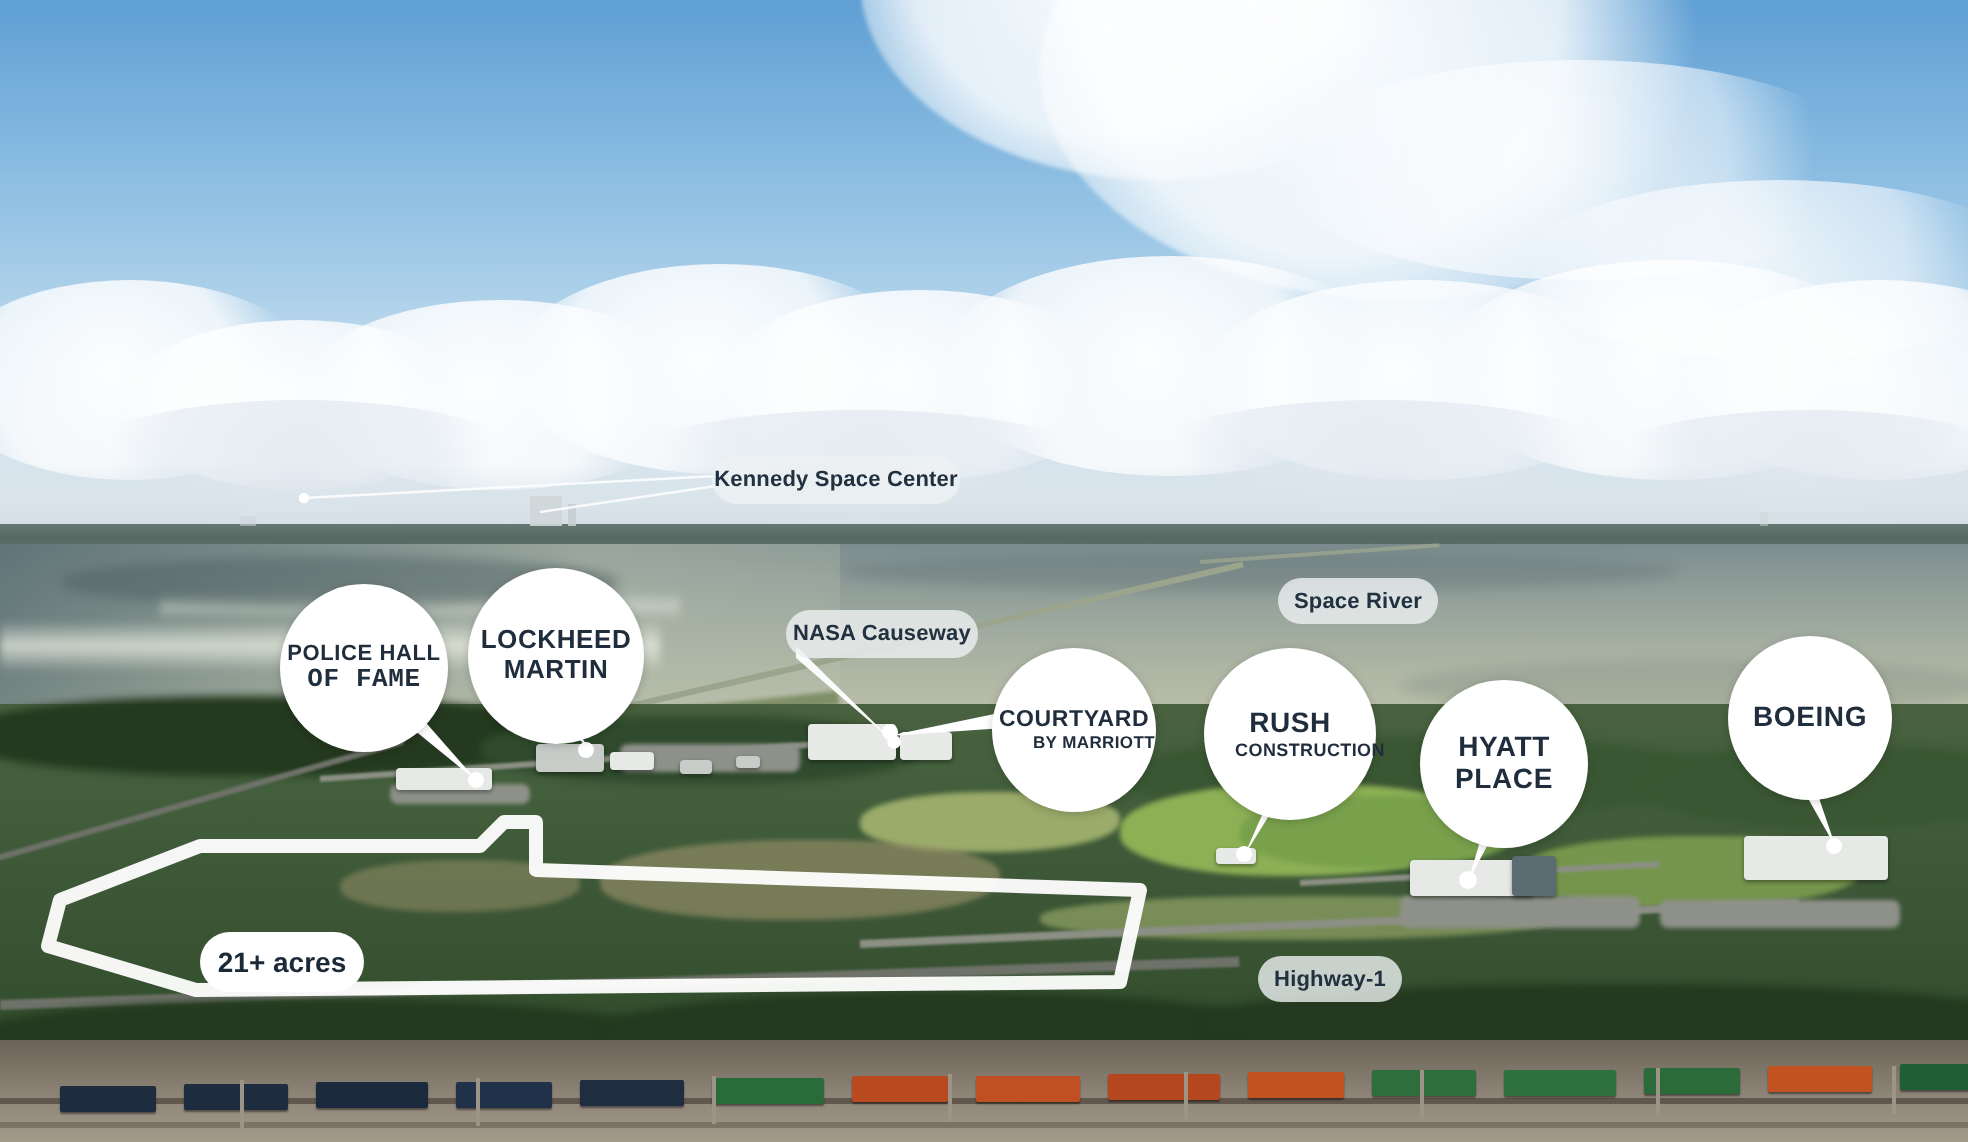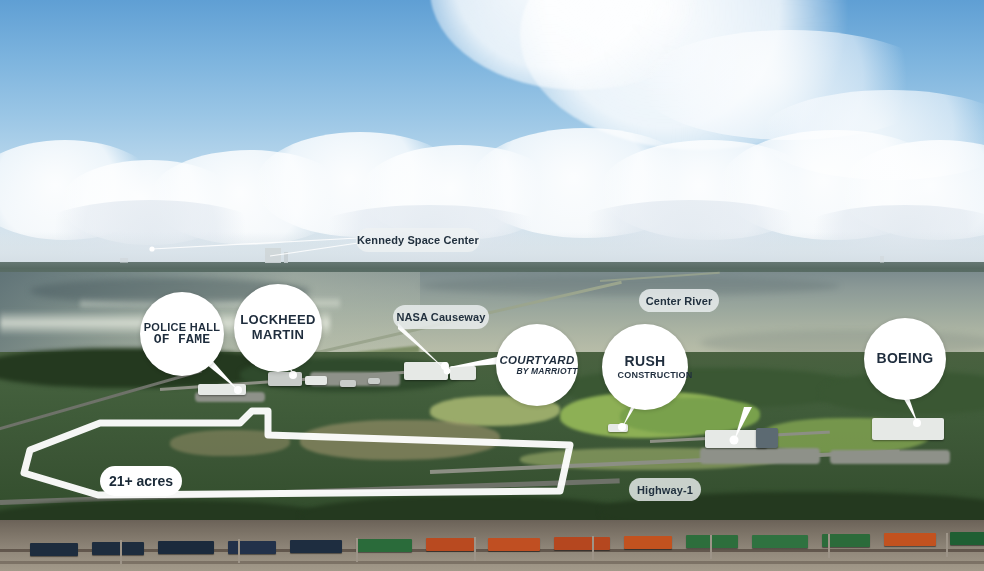--- a/index.html
+++ b/index.html
@@ -380,40 +380,44 @@
   <div class="circle" style="left:140px; top:292px; width:84px; height:84px;">
     <span class="l1" style="font-size:11px;">POLICE HALL</span>
     <span class="l1" style="font-size:13px;font-family:Liberation Mono, monospace;">OF FAME</span>
   </div>
 
   <div class="circle" style="left:234px; top:284px; width:88px; height:88px;">
     <span class="l1" style="font-size:13px;">LOCKHEED</span>
     <span class="l1" style="font-size:13px;">MARTIN</span>
   </div>
 
-  <div class="circle" style="left:496px; top:324px; width:82px; height:82px;font-style:italic;">
+  <div class="circle" style="left:496px; top:324px; width:82px; height:82px;">
     <span class="l1" style="font-size:11.5px;">COURTYARD</span>
     <span class="l2" style="font-size:8.5px;">BY MARRIOTT</span>
   </div>
 
   <div class="circle" style="left:602px; top:324px; width:86px; height:86px;">
     <span class="l1" style="font-size:14px;">RUSH</span>
     <span class="l2" style="font-size:9px;">CONSTRUCTION</span>
   </div>
 
+  <div class="circle" style="left:710px; top:340px; width:84px; height:84px;">
+    <span class="l1" style="font-size:14px;">HYATT</span>
+    <span class="l1" style="font-size:14px;">PLACE</span>
+  </div>
 
   <div class="circle" style="left:864px; top:318px; width:82px; height:82px;justify-content:center;">
     <span class="l1" style="font-size:14px;">BOEING</span>
   </div>
 
   <div class="pill" style="left:356px; top:228px; width:124px; height:24px; font-size:11px;">Kennedy Space Center</div>
 
   <div class="pill" style="left:393px; top:305px; width:96px; height:24px; font-size:11px;">NASA Causeway</div>
 
-  <div class="pill" style="left:639px; top:289px; width:80px; height:23px; font-size:11px;">Center River</div>
+  <div class="pill" style="left:639px; top:289px; width:80px; height:23px; font-size:11px;">Space River</div>
 
   <div class="pill" style="left:629px; top:478px; width:72px; height:23px; font-size:11px;">Highway-1</div>
 
   <div class="railbed"></div>
   <div class="railtrack" style="top:549px;"></div>
   <div class="railtrack" style="top:561px; opacity:0.6;"></div>
 
   <div id="train">
       <div class="container" style="left: 30px; top: 543px; width: 48px; background: rgb(29, 44, 62);"></div>
       <div class="container" style="left: 92px; top: 542px; width: 52px; background: rgb(29, 44, 62);"></div>

